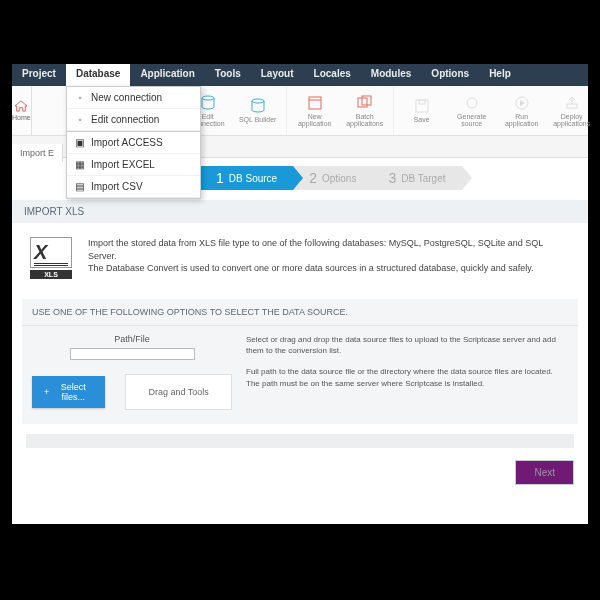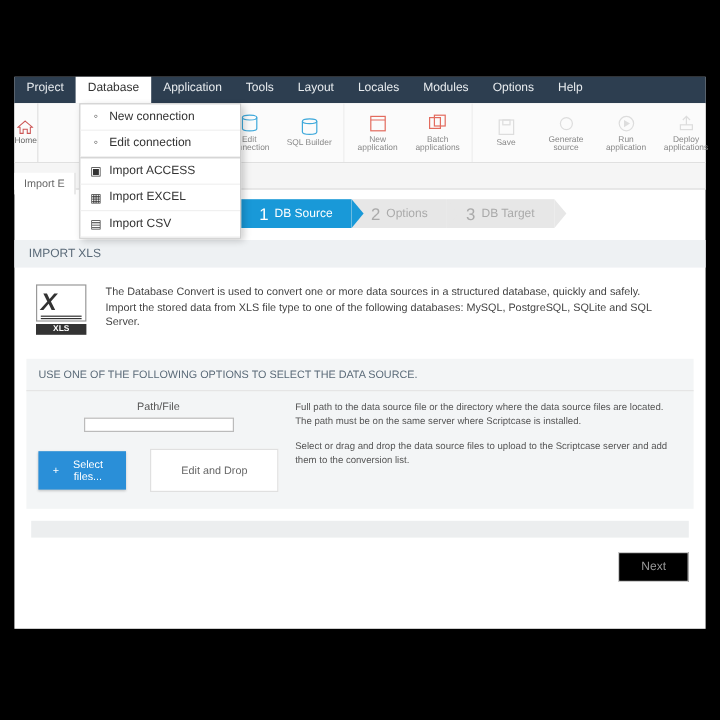--- a/index.html
+++ b/index.html
@@ -1,18 +1,18 @@
 <!DOCTYPE html>
 <html><head>
 <meta charset="utf-8">
 <style>
   * { box-sizing: border-box; margin: 0; padding: 0; }
   body { background: #000; width: 600px; height: 600px; font-family: Arial, sans-serif; font-size: 10px; overflow: hidden; }
   .app { position: absolute; left: 12px; top: 64px; width: 576px; height: 460px; background: #fff; }
-  .menubar { display: flex; background: #2d3e50; color: #e8ecef; height: 22px; align-items: stretch; font-size: 10px; }
+  .menubar { display: flex; background: #2d3e50; color: #e8ecef; height: 22px; align-items: stretch; font-size: 10px; font-weight: bold; }
   .menubar div { padding: 4px 10px; cursor: pointer; }
   .menubar div.active { background: #fff; color: #333; }
   .toolbar { display: flex; background: #fbfbfb; border-bottom: 1px solid #e0e0e0; height: 50px; }
   .home-btn { width: 40px; border-right: 1px solid #e0e0e0; display: flex; flex-direction: column; align-items: center; justify-content: center; font-size: 7px; color: #666; gap:2px;}
   .home-icon { width:14px; height:12px; }
   .dropdown { position: absolute; left: 54px; top: 22px; width: 135px; background: #fff; border: 1px solid #ccc; box-shadow: 2px 2px 6px rgba(0,0,0,.2); z-index: 10; }
   .dropdown-item { display: flex; align-items: center; padding: 5px 8px; font-size: 10px; color: #333; gap:6px; border-bottom:1px solid #f0f0f0;}
   .di-icon { width:10px; height:10px; display:flex; align-items:center; justify-content:center;}
   .tool-group { display: flex; padding: 4px 6px; gap: 6px; border-right:1px solid #eee; margin-left: 148px;}
   .tool-group2 { display: flex; padding: 4px 6px; gap: 6px; border-right:1px solid #eee;}
@@ -39,21 +39,21 @@
   .source-title { color:#5a6a78; padding: 8px 10px; font-size: 9px; border-bottom:1px solid #e5e5e5;}
   .source-body { display:flex; padding: 8px 10px 14px 10px; gap: 14px;}
   .left-col { width: 200px;}
   .pathfile { display:flex; gap:4px; align-items:center; font-size:9px; color:#555; margin-bottom: 14px; flex-direction: column;}
   .pathfile input { flex:1; height:16px; border:1px solid #bbb; font-size:9px; padding:0 3px;}
   .select-btn { background:#2a8fd8; color:#fff; border:none; padding: 6px 12px; font-size:9px; display:flex; align-items:center; gap:4px; box-shadow:0 1px 2px rgba(0,0,0,.2);}
   .dragdrop { width: 130px; height: 36px; background:#fff; border:1px solid #e0e0e0; display:flex; align-items:center; justify-content:center; font-size:9px; color:#666;}
   .right-col { flex:1; font-size:8px; color:#555; line-height:1.4;}
   .right-col p { margin-bottom: 10px;}
   .progress-bar { height: 14px; background:#eceeef; margin: 10px 14px 0 14px;}
-  .next-btn { float:right; margin: 12px 14px; padding: 6px 18px; background:#000000; color:#999; border:1px solid #ccc; font-size:10px;}
+  .next-btn { float:right; margin: 12px 14px; padding: 6px 18px; background:#701a75; color:#999; border:1px solid #ccc; font-size:10px;}
   svg { display:block;}
 </style>
 </head>
 <body>
 
 <div class="app">
 
   <div class="menubar">
     <div>Project</div>
     <div class="active">Database</div>
@@ -184,44 +184,44 @@
     <div class="import-desc">
       <div class="xls-icon">
         <div class="xls-box">
           <div class="xls-x">X</div>
           <div style="height:1px;background:#333;margin:1px 0;"></div>
           <div style="height:1px;background:#333;margin:1px 0;"></div>
         </div>
         <div class="xls-label">XLS</div>
       </div>
       <div class="desc-text">
+        <div>Import the stored data from XLS file type to one of the following databases: MySQL, PostgreSQL, SQLite and SQL Server.</div>
         <div>The Database Convert is used to convert one or more data sources in a structured database, quickly and safely.</div>
-        <div>Import the stored data from XLS file type to one of the following databases: MySQL, PostgreSQL, SQLite and SQL Server.</div>
       </div>
     </div>
 
     <div class="source-sec">
       <div class="source-title">USE ONE OF THE FOLLOWING OPTIONS TO SELECT THE DATA SOURCE.</div>
       <div class="source-body">
         <div class="left-col">
           <div class="pathfile">
             <span>Path/File</span>
             <input type="text" style="">
           </div>
           <div style="display:flex; gap:20px; align-items:center;">
             <button class="select-btn">
               <span>+</span>
               <span>Select files...</span>
             </button>
-            <div class="dragdrop">Edit and Drop</div>
+            <div class="dragdrop">Drag and Tools</div>
           </div>
         </div>
         <div class="right-col">
+          <p>Select or drag and drop the data source files to upload to the Scriptcase server and add them to the conversion list.</p>
           <p>Full path to the data source file or the directory where the data source files are located. The path must be on the same server where Scriptcase is installed.</p>
-          <p>Select or drag and drop the data source files to upload to the Scriptcase server and add them to the conversion list.</p>
         </div>
       </div>
     </div>
 
     <div class="progress-bar"></div>
     <button class="next-btn">Next</button>
   </div>
 
 </div>
 

